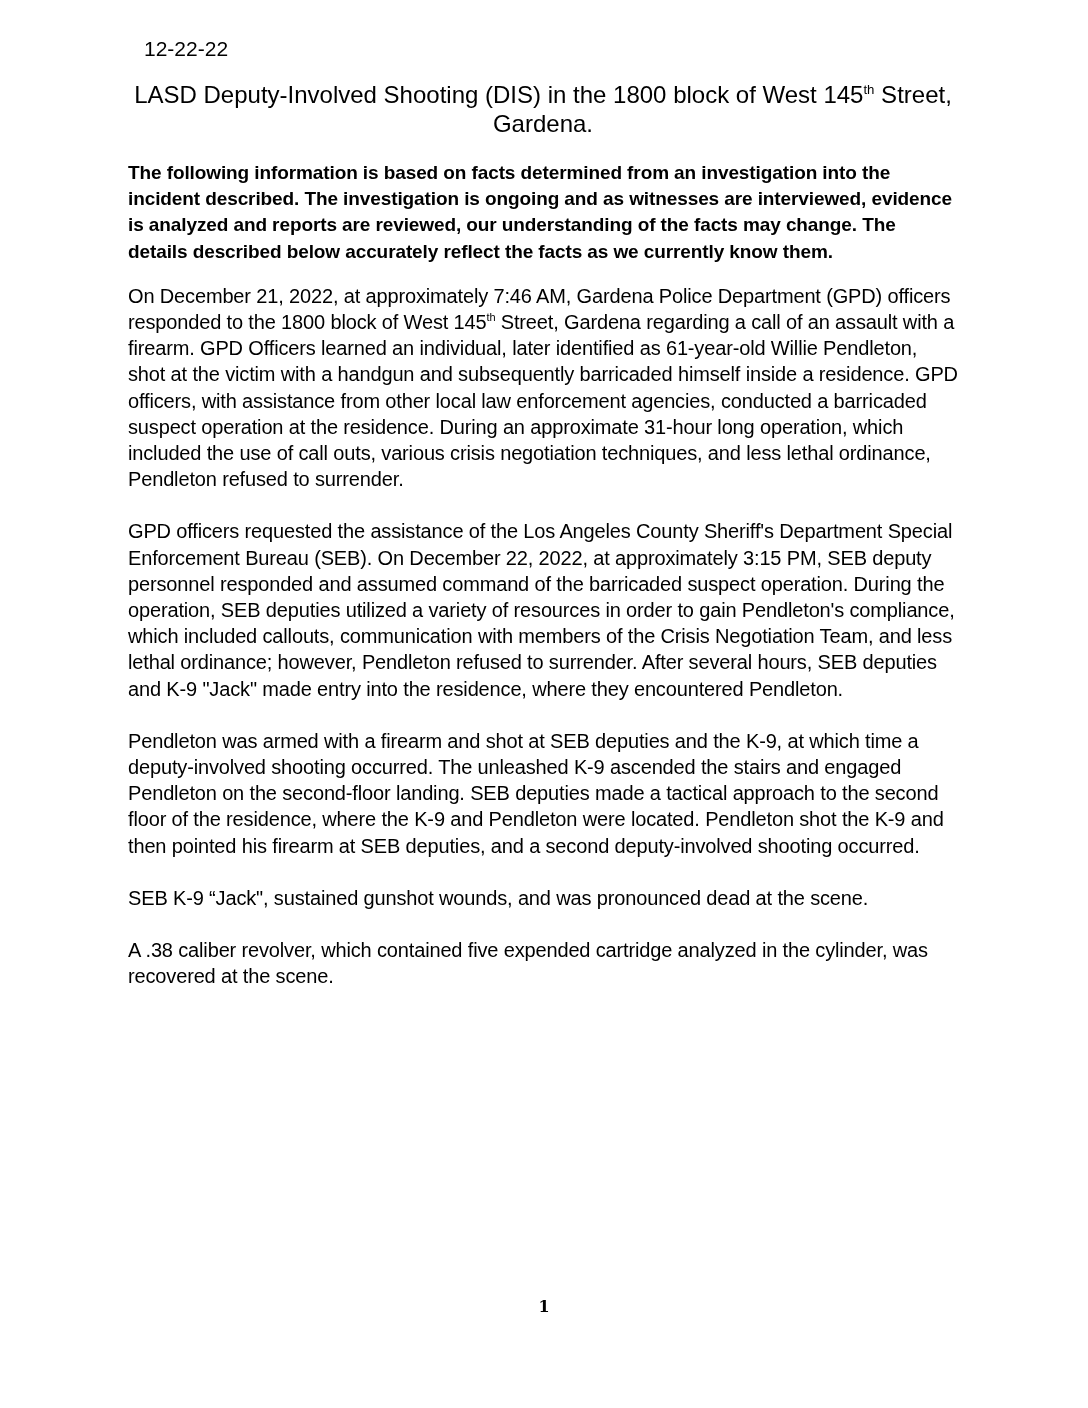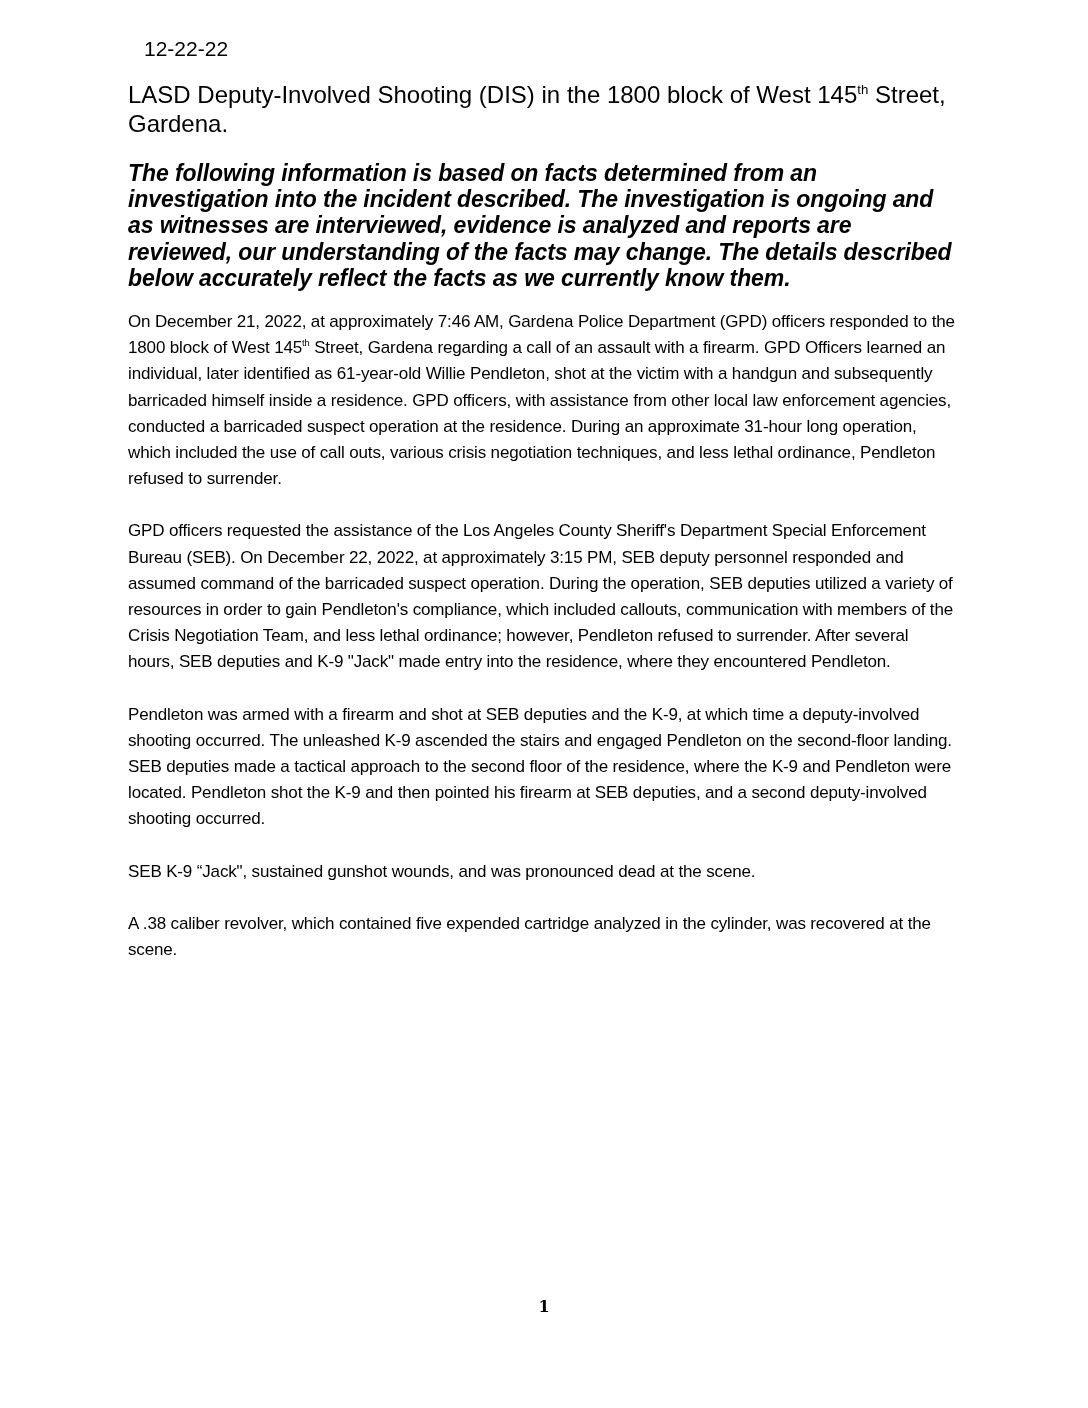--- a/index.html
+++ b/index.html
@@ -24,36 +24,36 @@
     .date {
       font-size: 21px;
       line-height: 26px;
       margin: 0 0 18px 16px;
     }
     .title {
       font-size: 24px;
       line-height: 29px;
       margin: 0 0 22px 0;
       font-weight: normal;
+      text-align: center;
     }
     .title sup, .para sup {
       font-size: 0.55em;
       line-height: 0;
       vertical-align: super;
     }
     .disclaimer {
       font-weight: bold;
-      font-style: italic;
-      font-size: 23px;
+      font-size: 19px;
       line-height: 26.2px;
       margin: 0 0 18px 0;
       letter-spacing: -0.1px;
     }
     .para {
-      font-size: 17px;
+      font-size: 20px;
       line-height: 26.2px;
       margin: 4px 0 26px 0;
       letter-spacing: -0.15px;
     }
     .page-number {
       position: absolute;
       left: 0;
       width: 1088px;
       top: 1297px;
       text-align: center;

